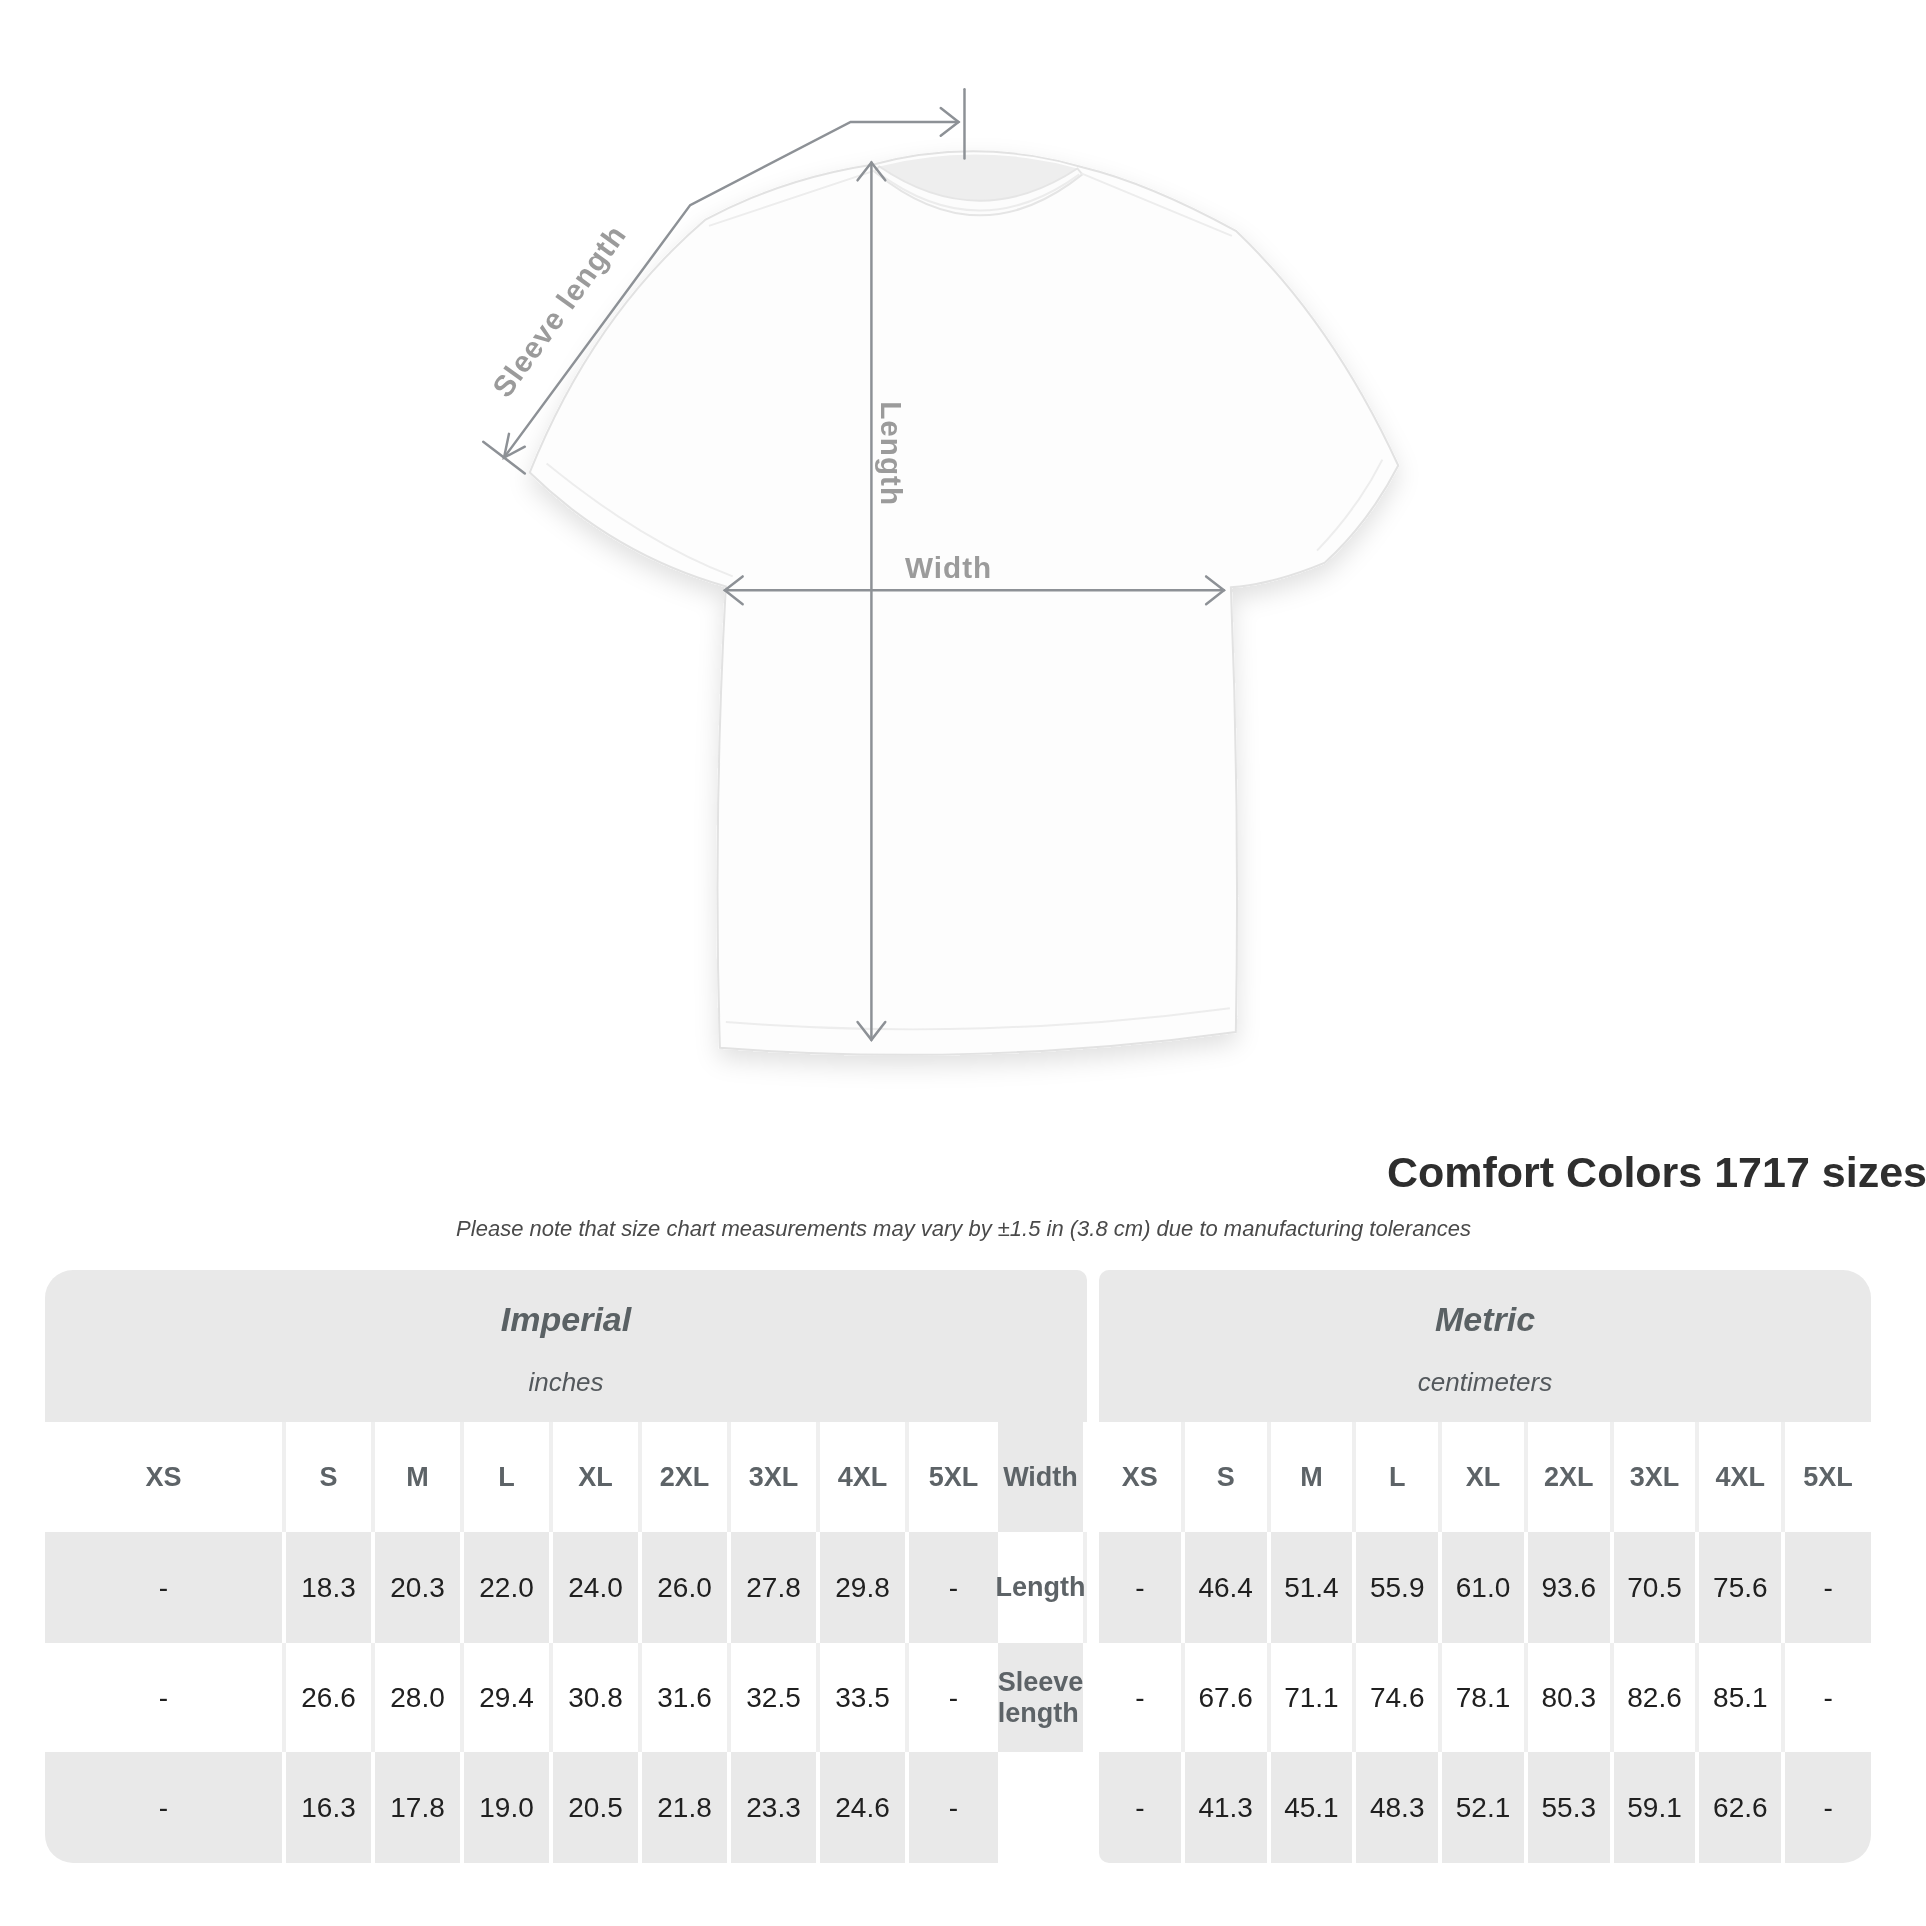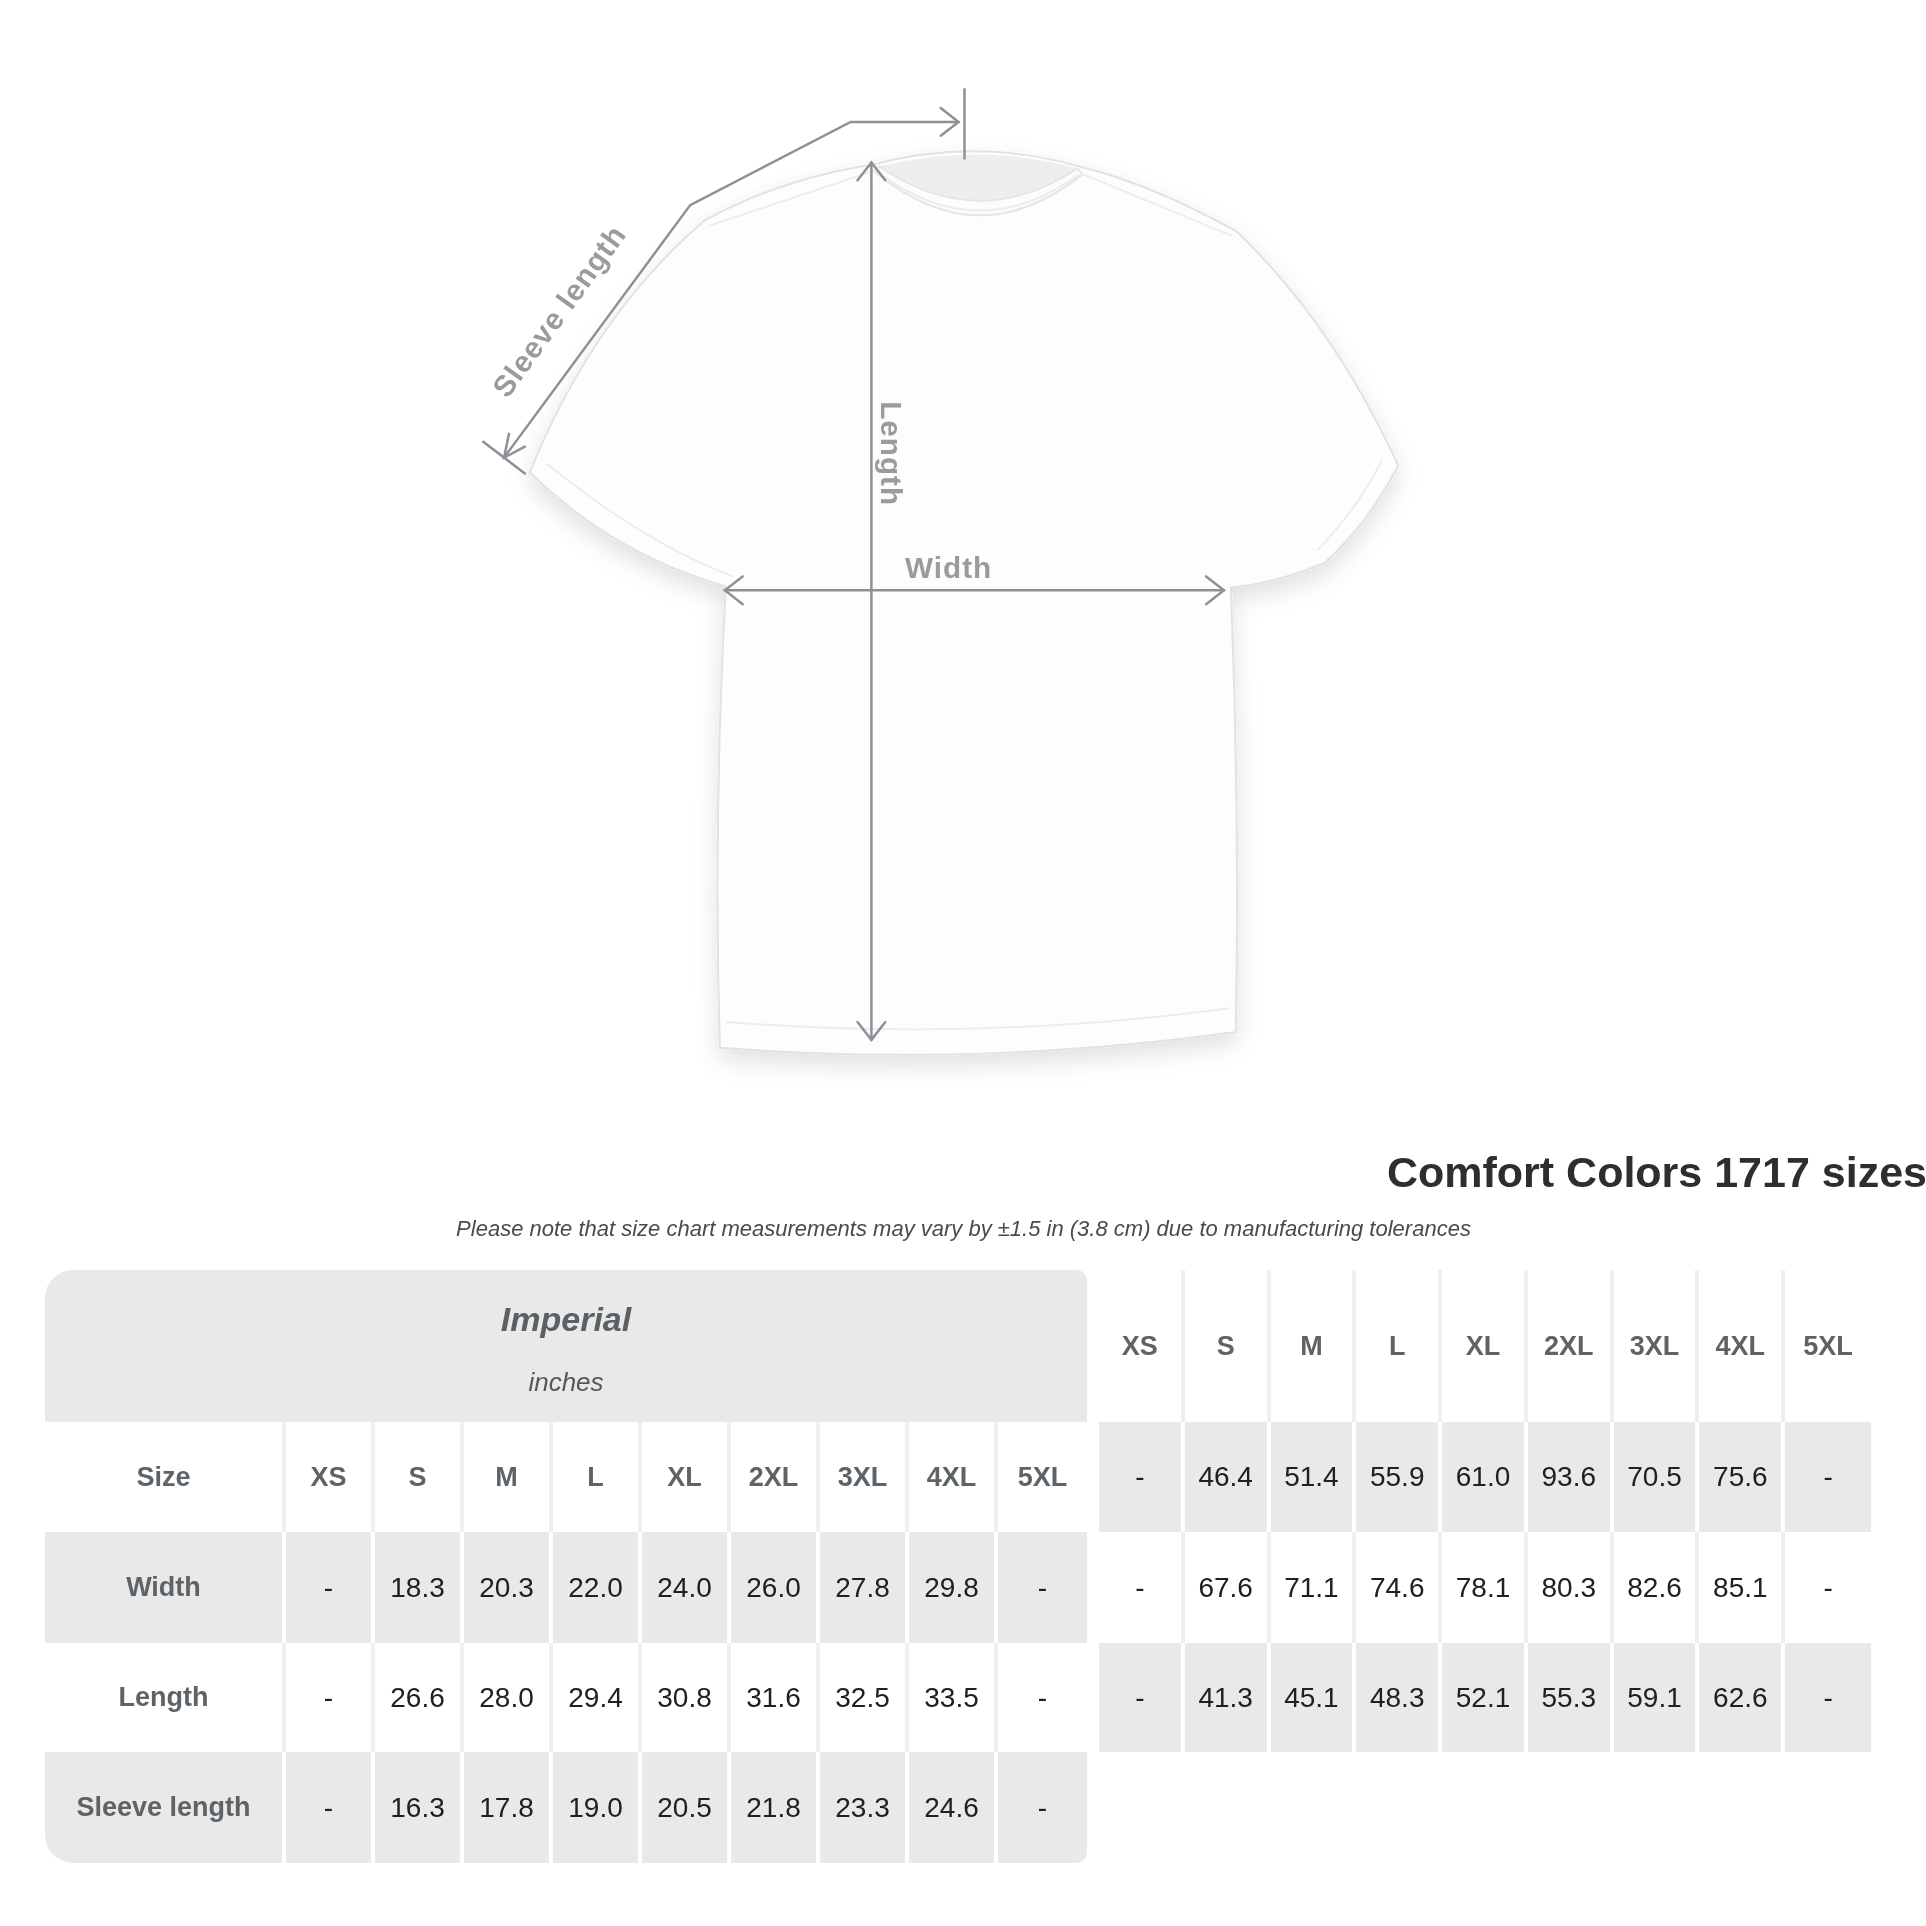--- a/index.html
+++ b/index.html
@@ -104,21 +104,20 @@
 <div class="page-title">Comfort Colors 1717 sizes</div>
 <div class="page-subtitle">Please note that size chart measurements may vary by ±1.5 in (3.8 cm) due to manufacturing tolerances</div>
 
 <div class="size-table">
   <div class="half half-imperial" id="imp-grid">
     <div class="unit-band">
       <div class="unit-name">Imperial</div>
       <div class="unit-sub">inches</div>
     </div>
 
-  <div class="cell label sep-l">Size</div>
       <div class="cell label sep-l">XS</div>
       <div class="cell label sep-l">S</div>
       <div class="cell label sep-l">M</div>
       <div class="cell label sep-l">L</div>
       <div class="cell label sep-l">XL</div>
       <div class="cell label sep-l">2XL</div>
       <div class="cell label sep-l">3XL</div>
       <div class="cell label sep-l">4XL</div>
       <div class="cell label">5XL</div>
       <div class="cell row-gray label sep-g">Width</div>
@@ -146,20 +145,24 @@
       <div class="cell row-gray sep-g">16.3</div>
       <div class="cell row-gray sep-g">17.8</div>
       <div class="cell row-gray sep-g">19.0</div>
       <div class="cell row-gray sep-g">20.5</div>
       <div class="cell row-gray sep-g">21.8</div>
       <div class="cell row-gray sep-g">23.3</div>
       <div class="cell row-gray sep-g">24.6</div>
       <div class="cell row-gray">-</div>
     </div>
   <div class="half half-metric" id="met-grid">
+    <div class="unit-band">
+      <div class="unit-name">Metric</div>
+      <div class="unit-sub">centimeters</div>
+    </div>
 
   <div class="cell label sep-l">XS</div>
       <div class="cell label sep-l">S</div>
       <div class="cell label sep-l">M</div>
       <div class="cell label sep-l">L</div>
       <div class="cell label sep-l">XL</div>
       <div class="cell label sep-l">2XL</div>
       <div class="cell label sep-l">3XL</div>
       <div class="cell label sep-l">4XL</div>
       <div class="cell label">5XL</div>

